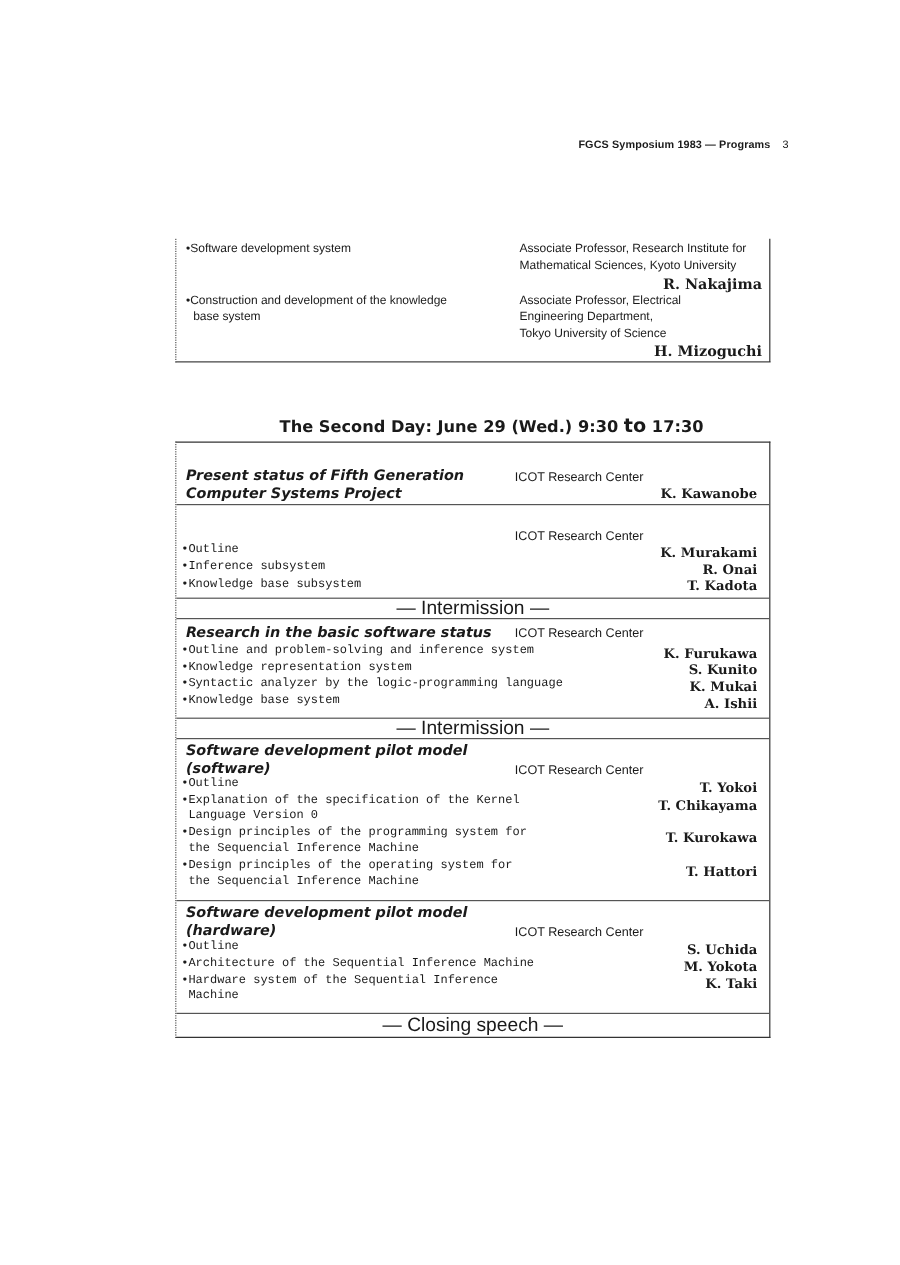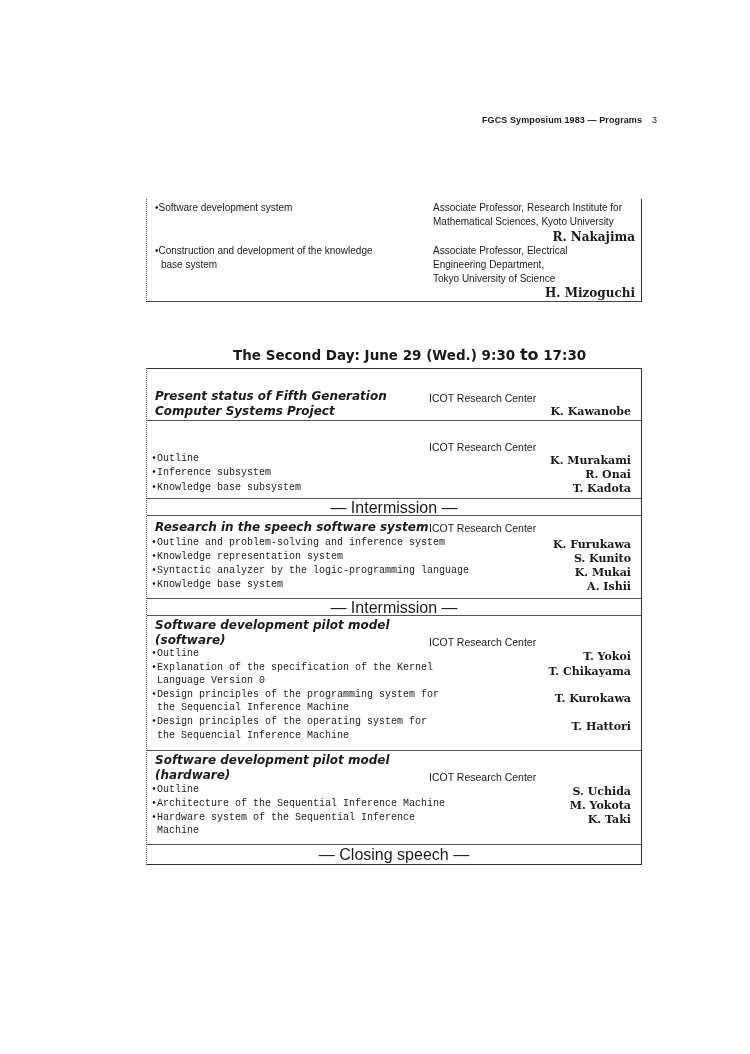--- a/index.html
+++ b/index.html
@@ -84,21 +84,21 @@
     <span class="item" style="top:32px;">•Outline</span>
     <span class="item" style="top:46px;">•Inference subsystem</span>
     <span class="item" style="top:61px;">•Knowledge base subsystem</span>
     <span class="spk" style="top:33px;">K. Murakami</span>
     <span class="spk" style="top:47px;">R. Onai</span>
     <span class="spk" style="top:61px;">T. Kadota</span>
   </div>
   <div class="inter" style="top:130px;height:16px;">— Intermission —</div>
 
   <div class="sec" style="top:147px;height:82px;">
-    <div class="ttl" style="top:4px;">Research in the speech software system</div>
+    <div class="ttl" style="top:4px;">Research in the basic software status</div>
     <span class="org" style="top:6px;">ICOT Research Center</span>
     <span class="item" style="top:21px;text-align:right;">•Outline and problem-solving and inference system</span>
     <span class="item" style="top:35px;">•Knowledge representation system</span>
     <span class="item" style="top:49px;">•Syntactic analyzer by the logic-programming language</span>
     <span class="item" style="top:63px;">•Knowledge base system</span>
     <span class="spk" style="top:22px;">K. Furukawa</span>
     <span class="spk" style="top:36px;">S. Kunito</span>
     <span class="spk" style="top:50px;">K. Mukai</span>
     <span class="spk" style="top:64px;">A. Ishii</span>
   </div>

